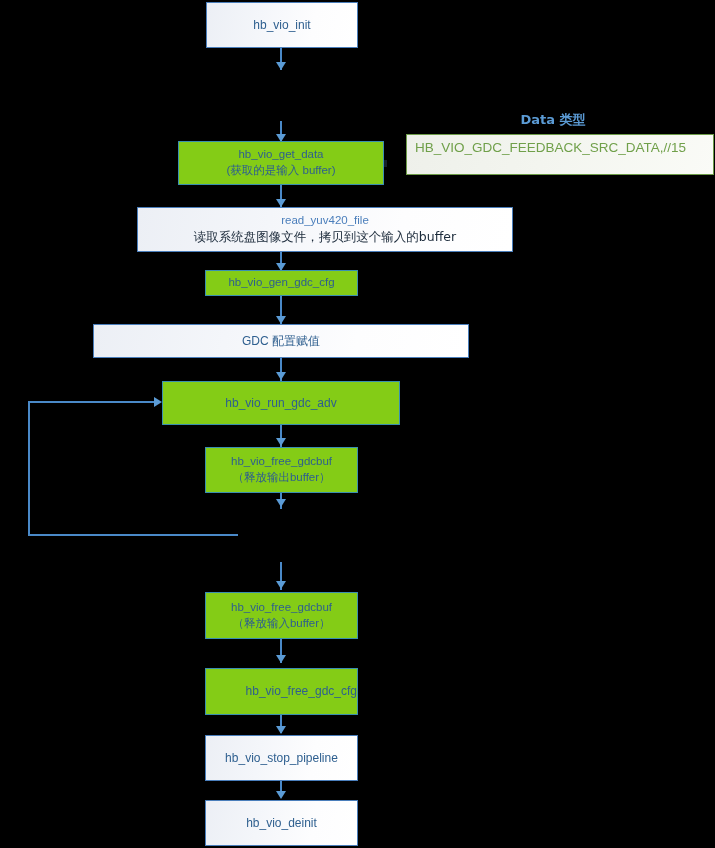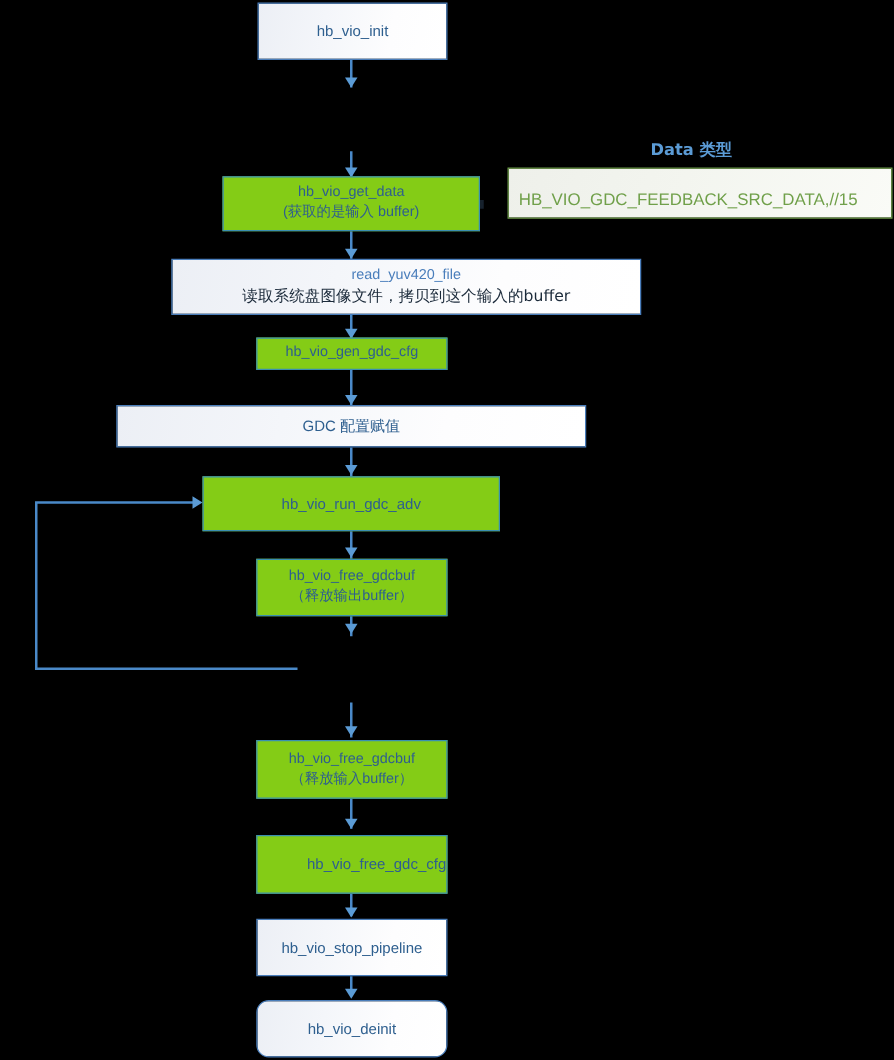--- a/index.html
+++ b/index.html
@@ -206,23 +206,23 @@
   </div>
 
   <div class="node style-cyan" style="left:205px; top:668px; width:153px; height:47px; font-size:12px;text-align:right;">
     <span class="line1">hb_vio_free_gdc_cfg</span>
   </div>
 
   <div class="node style-plain" style="left:205px; top:735px; width:153px; height:46px; font-size:12px;">
     <span class="line1 node-title">hb_vio_stop_pipeline</span>
   </div>
 
-  <div class="node style-plain" style="left:205px; top:800px; width:153px; height:46px; font-size:12px;border-radius:10px;">
+  <div class="node style-plain" style="left:205px; top:800px; width:153px; height:46px; font-size:12px;">
     <span class="line1 node-title">hb_vio_deinit</span>
   </div>
 
   <div class="data-label" style="left:478px; top:111px; width:150px; font-size:13px;">Data 类型</div>
 
-  <div class="node style-green" style="left:406px; top:134px; width:308px; height:41px; justify-content:flex-start; align-items:flex-start; padding:16px 0 0 8px; font-size:13.5px;">
+  <div class="node style-green" style="left:406px; top:134px; width:308px; height:41px; justify-content:flex-start; align-items:flex-start; padding:4px 0 0 8px; font-size:13.5px;">
     <span class="line1" style="text-align:left;">HB_VIO_GDC_FEEDBACK_SRC_DATA,//15</span>
   </div>
 
 </div>
 
 </body></html>

